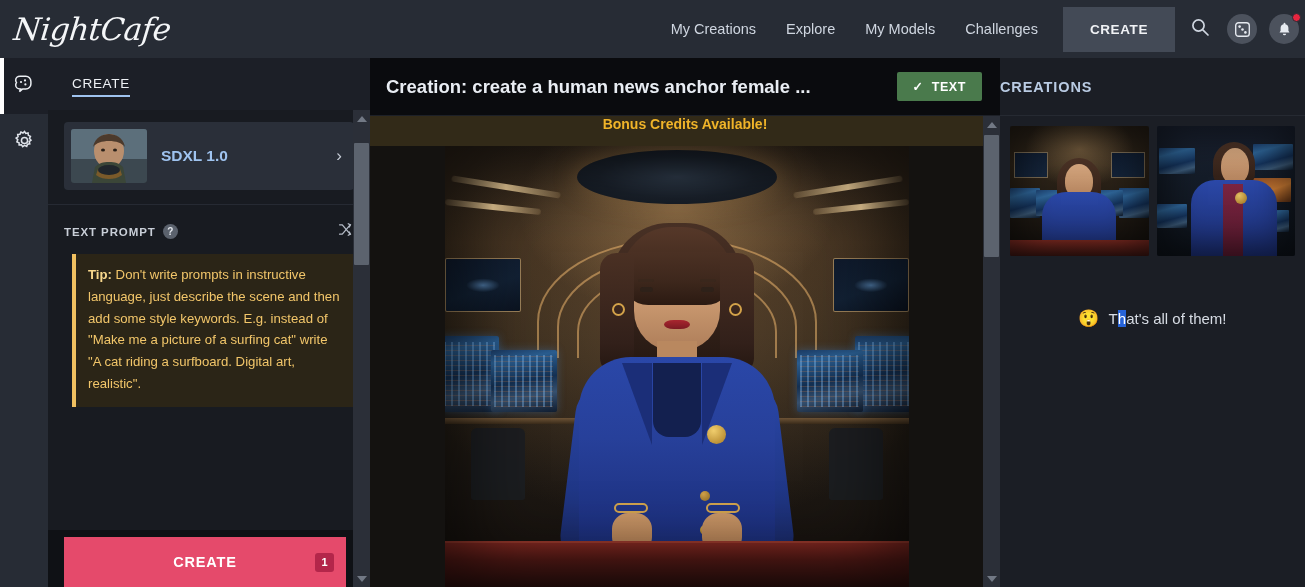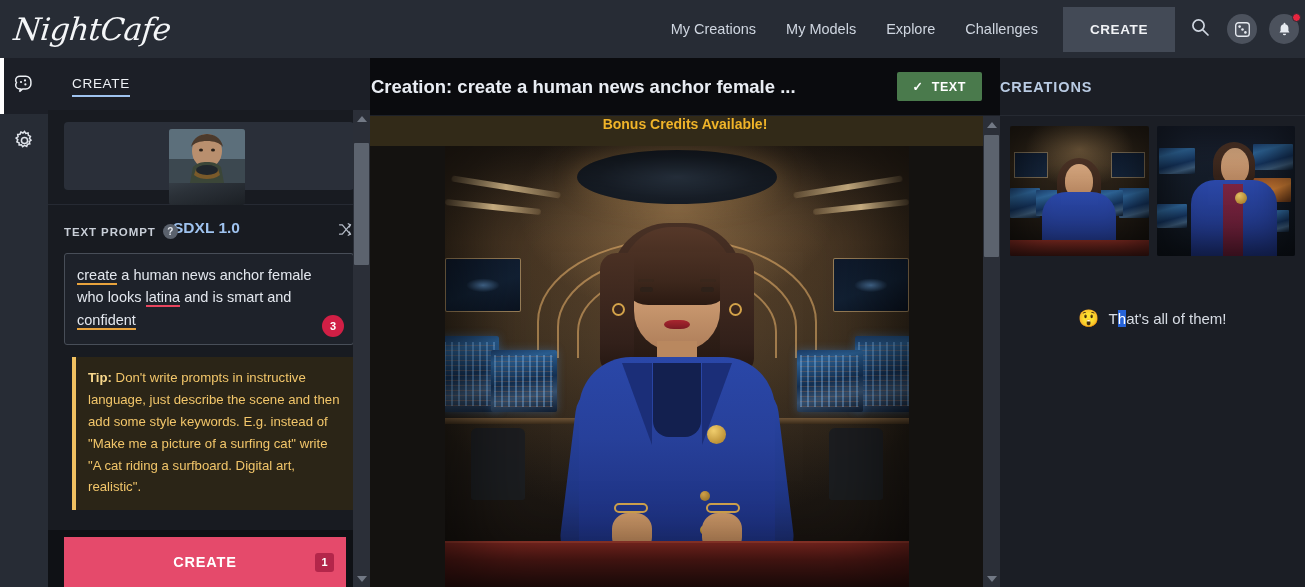--- a/index.html
+++ b/index.html
@@ -97,21 +97,20 @@
     height: 2px; background: #9fc3ef;
   }
   .lscroll { flex: 1; overflow: hidden; position: relative; padding: 0 0 0 0; }
 
   .model-wrap { padding: 12px 16px 0 16px; }
   .model-card {
     background: #2a2f39; border-radius: 4px;
     display: flex; align-items: center; gap: 14px;
     padding: 7px 12px 7px 7px; cursor: pointer;
     height: 68px;
-    flex-direction: column;
   }
   .model-thumb {
     width: 76px; height: 54px; border-radius: 3px; flex: 0 0 76px;
     overflow: hidden; position: relative;
     background: linear-gradient(165deg,#5d6e7c 0%,#47525d 30%,#2b3138 70%,#1b1f24 100%);
   }
   .model-name { color: #9fc3ef; font-size: 15.5px; font-weight: bold; flex: 1; }
   .chev { color: #c6ccd6; font-size: 17px; }
 
   .section-div { height: 1px; background: #262a33; margin: 14px 0 0 0; }
@@ -205,21 +204,21 @@
     position: absolute; left: 1px; right: 1px;
     background: #5c636e; border-radius: 1px; cursor: pointer;
   }
 
   
   .center { flex: 1; min-width: 0; background: #0a0b0e; display: flex; flex-direction: column; position: relative; }
   .center-head {
     height: 58px; flex: 0 0 58px;
     background: #0a0b0e;
     display: flex; align-items: center;
-    padding: 0 18px 0 1px;
+    padding: 0 18px 0 16px;
     border-bottom: 1px solid #1d2027;
   }
   .center-title {
     font-size: 18.5px; font-weight: bold; color: #e9edf3;
     white-space: nowrap; overflow: hidden; text-overflow: ellipsis;
   }
   .done-btn {
     margin-left: auto;
     background: #4a7a4c; color: #fff;
     font-size: 12.5px; font-weight: bold; letter-spacing: .6px;
@@ -402,22 +401,22 @@
 </head>
 <body>
 
 <div class="app">
 
   <div class="topbar">
     <div class="logo">NightCafe</div>
 
     <div class="topnav">
       <div class="topnav-link">My Creations</div>
+      <div class="topnav-link">Explore</div>
       <div class="topnav-link">My Models</div>
-      <div class="topnav-link">Explore</div>
       <div class="topnav-link">Challenges</div>
 
       <div class="create-top">CREATE</div>
 
       <div class="ico-btn">
         <span>
           <svg width="20" height="20" viewBox="0 0 20 20" fill="none" stroke="#cfd6e0" stroke-width="1.7">
             <circle cx="8.5" cy="8.5" r="5.6"></circle>
               <line x1="12.8" y1="12.8" x2="18" y2="18" stroke-linecap="round"></line>
           </svg>
@@ -506,24 +505,20 @@
             <span class="shuffle">
               <svg width="17" height="17" viewBox="0 0 20 20" fill="none" stroke="#b4bbc6" stroke-width="1.5" stroke-linecap="round">
                 <path d="M3 4.5h3.2L15.5 15.5"></path>
                   <path d="M3 15.5h3.2L15.5 4.5"></path>
                 <path d="M13.2 3.2l2.6 1.3-1.3 2.6"></path>
                   <path d="M13.2 16.8l2.6-1.3-1.3-2.6"></path>
               </svg>
             </span>
           </div>
 
-          <div class="prompt-box">
-            <span class="u-orange">create</span><span> a human news anchor female who looks </span><span class="u-red">latina</span><span> and is smart and </span><span class="u-orange">confident</span>
-            <span class="count-badge">3</span>
-          </div>
         </div>
 
         <div class="tip-box">
           <b>Tip:</b><span> Don't write prompts in instructive language, just describe the scene and then add some style keywords. E.g. instead of "Make me a picture of a surfing cat" write "A cat riding a surfboard. Digital art, realistic".</span>
         </div>
       </div>
 
       <div class="create-btn-bar"></div>
       <div class="create-btn">
         <span class="create-btn-label">CREATE</span>

